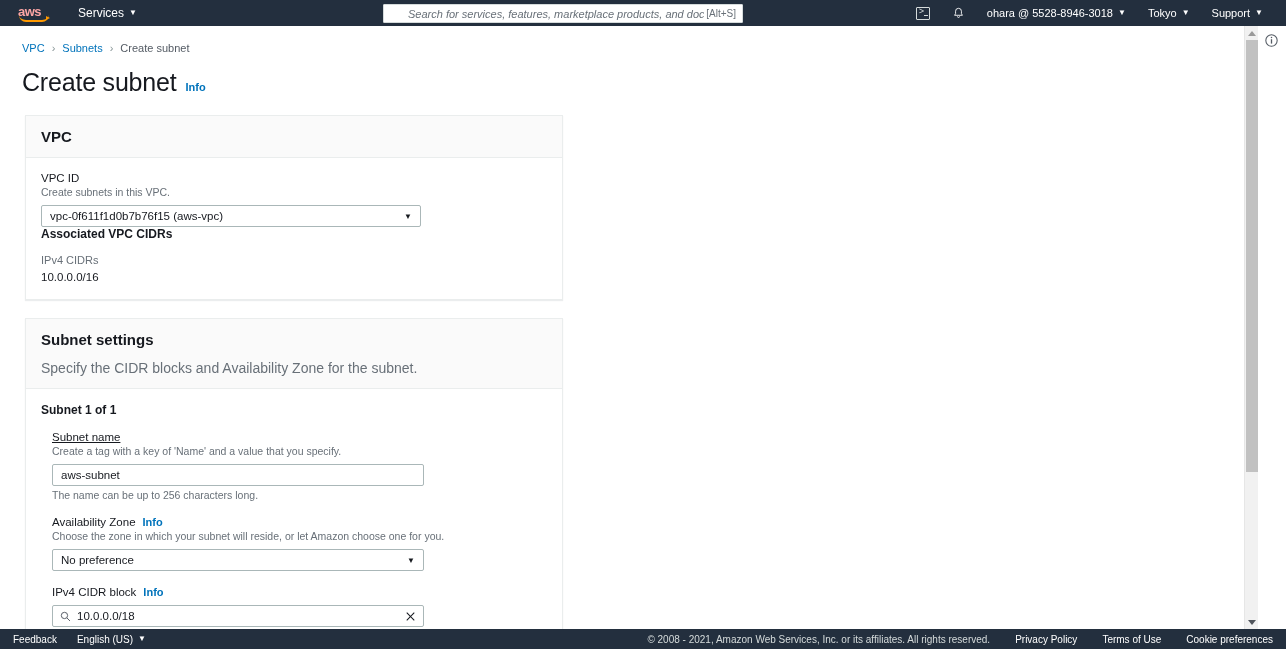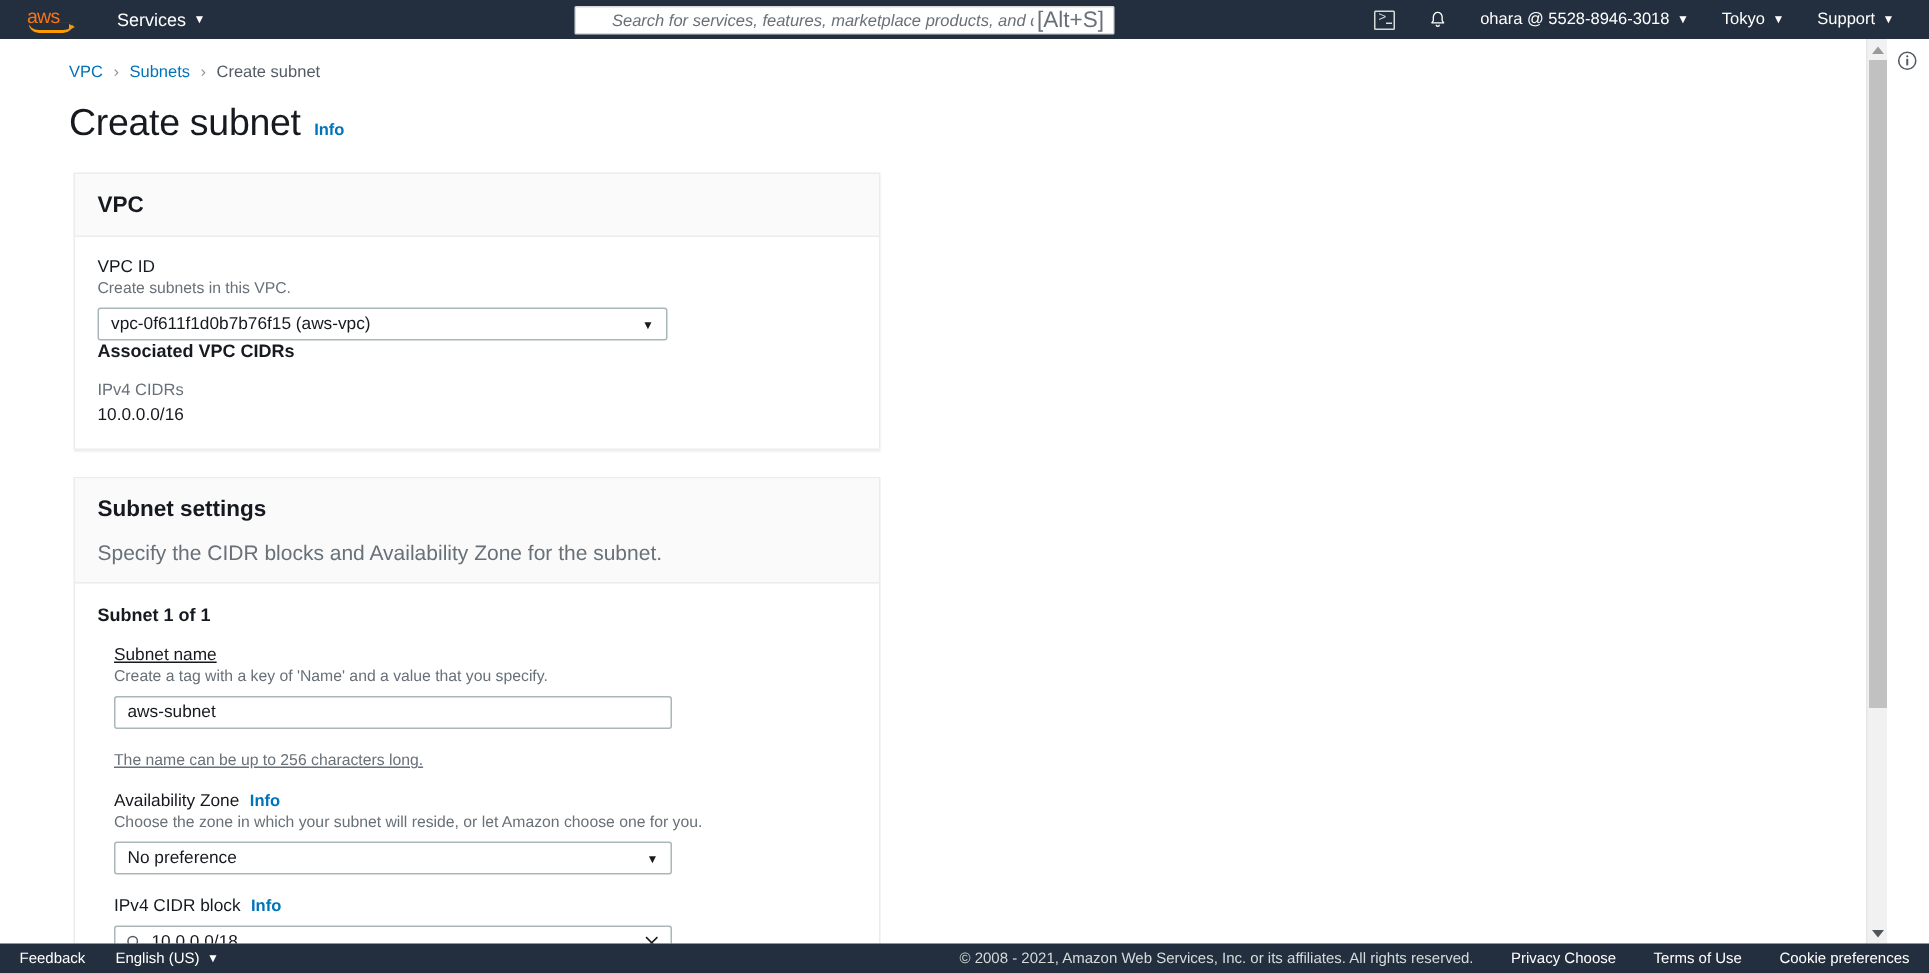--- a/index.html
+++ b/index.html
@@ -18,21 +18,21 @@
     width: 1286px; height: 26px;
     background: #232f3e;
     display: flex; align-items: center;
     color: #ffffff;
   }
   .aws-logo {
     margin-left: 18px; width: 36px; height: 22px;
     position: relative;
   }
   .aws-logo .aws-text {
-    font-size: 13px; font-weight: normal; color: #f97316;
+    font-size: 13px; font-weight: bold; color: #fca5a5;
     letter-spacing: -0.5px; line-height: 13px;
     font-family: "Liberation Sans", sans-serif;
   }
   .aws-logo .swoosh {
     position: absolute; left: 1px; top: 13px;
     width: 30px; height: 7px;
     border-bottom: 2px solid #ff9900;
     border-radius: 0 0 14px 14px;
   }
   .aws-logo .swoosh::after {
@@ -61,21 +61,21 @@
   .search-input {
     border: 0; outline: 0; flex: 1;
     font-size: 11px; font-style: italic;
     color: #687078;
     font-family: "Liberation Sans", sans-serif;
     background: transparent;
     margin-left: 5px;
     min-width: 0;
   }
   .search-input::placeholder { color: #687078; font-style: italic; }
-  .alt-s { font-size: 15px; color: #687078; font-style: normal; white-space: nowrap; }
+  .alt-s { font-size: 10px; color: #687078; font-style: normal; white-space: nowrap; }
 
   .nav-right {
     position: absolute; right: 12px; top: 0;
     height: 26px; display: flex; align-items: center; gap: 0px;
   }
   .nav-right .nav-item {
     display: flex; align-items: center; gap: 5px;
     font-size: 11px; color: #ffffff;
     padding: 0 11px; cursor: pointer; height: 26px;
   }
@@ -92,21 +92,20 @@
     width: 4px; height: 1px; background: #d5dbdb;
   }
   .bell-icon { width: 13px; height: 13px; }
 
   
   .page {
     position: absolute; top: 26px; left: 0;
     width: 1012px; height: 603px;
     background: #ffffff;
     overflow: hidden;
-    padding-left: 24px;
   }
   .breadcrumb {
     margin: 16px 0 0 22px;
     display: flex; align-items: center; gap: 7px;
     font-size: 11px;
   }
   .breadcrumb a { color: #0073bb; text-decoration: none; cursor: pointer; }
   .breadcrumb .sep { color: #879596; font-size: 11px; }
   .breadcrumb .current { color: #545b64; }
 
@@ -142,21 +141,21 @@
   .card-body { padding: 14px 15px 16px 15px; }
 
   .field-label {
     font-size: 11.5px; color: #16191f; font-weight: normal;
     display: flex; align-items: baseline; gap: 7px;
   }
   .field-desc {
     font-size: 10.5px; color: #687078; margin-top: 2px;
   }
   .field-hint {
-    font-size: 10.5px; color: #687078; margin-top: 15px; text-decoration: underline;
+    font-size: 10.5px; color: #687078; margin-top: 3px;
   }
 
   .select-box, .text-box {
     margin-top: 7px;
     height: 22px;
     border: 1px solid #aab7b8;
     background: #ffffff;
     border-radius: 2px;
     display: flex; align-items: center;
     padding: 0 8px;
@@ -380,17 +379,17 @@
 <div class="footer">
   <div class="left">
     <a class="lnk">Feedback</a>
     <div class="lang">
       <span>English (US)</span>
       <span class="caret">▼</span>
     </div>
   </div>
   <div class="right">
     <span class="copy">© 2008 - 2021, Amazon Web Services, Inc. or its affiliates. All rights reserved.</span>
-    <a class="lnk">Privacy Choose</a>
+    <a class="lnk">Privacy Policy</a>
     <a class="lnk">Terms of Use</a>
     <a class="lnk">Cookie preferences</a>
   </div>
 </div>
 
 </body></html>

